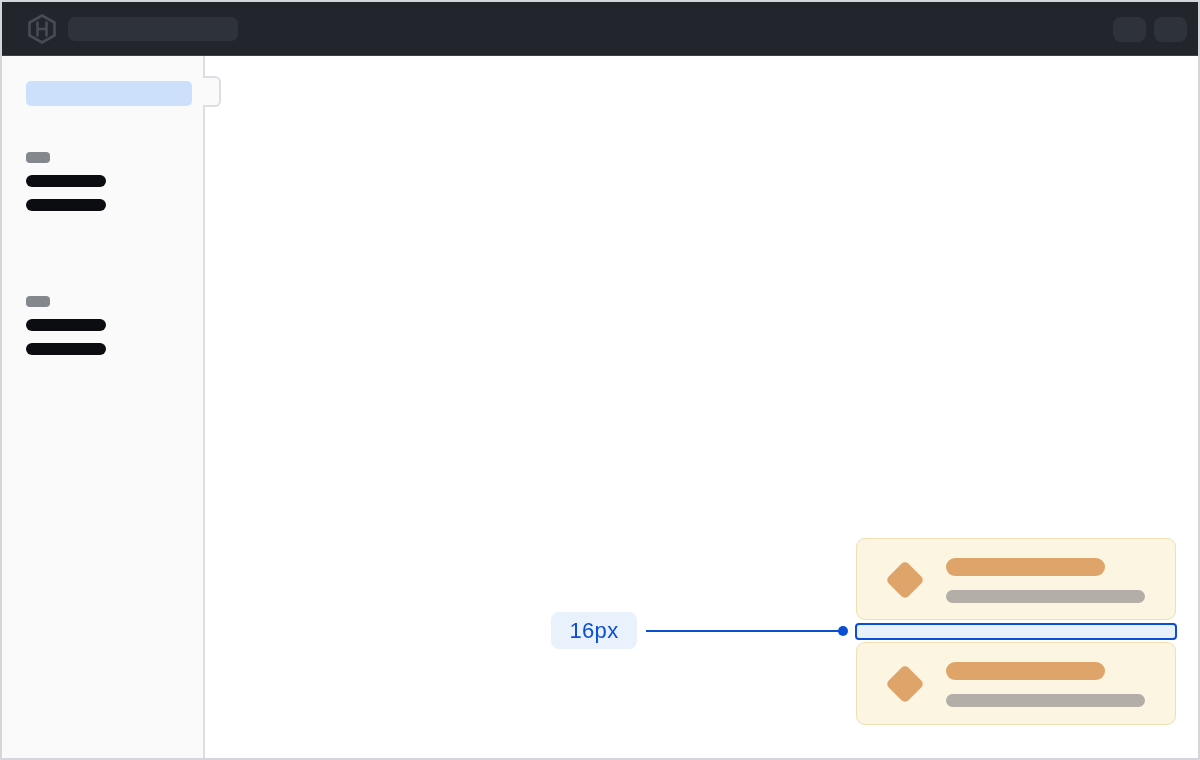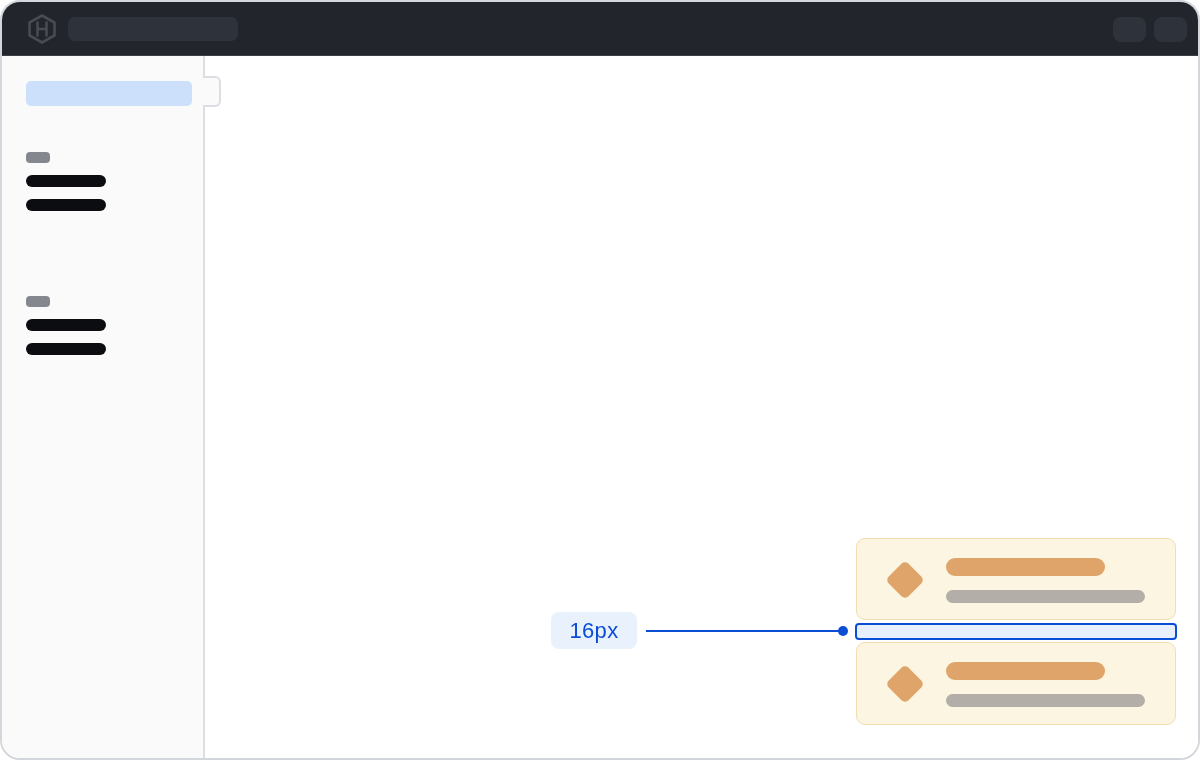--- a/index.html
+++ b/index.html
@@ -16,21 +16,21 @@
     --c-sidebar-active:#cce0fb;
     --c-sidebar-label:#84878d;
     --c-sidebar-text-bar:#0c0d11;
     --c-frame-border:#d3d6db;
   }
   *{margin:0;padding:0;box-sizing:border-box;}
   html,body{width:1200px;height:760px;background:#fff;font-family:"Liberation Sans", sans-serif;}
   .stage{position:relative;width:1200px;height:760px;}
 
   
-  .frame{position:absolute;inset:0;border:2px solid var(--c-frame-border);border-radius:20px;background:#fff;overflow:hidden;}
+  .frame{position:absolute;inset:0;border:2px solid var(--c-frame-border);border-radius:1px;background:#fff;overflow:hidden;}
 
   
   .topbar{position:absolute;left:0;top:0;width:100%;height:54px;background:var(--c-topbar-bg);border-bottom:1px solid #3a3e45;}
   .logo{position:absolute;left:26px;top:12px;width:28px;height:30px;}
   .search-skel{position:absolute;left:66px;top:15px;width:170px;height:24px;border-radius:7px;background:var(--c-topbar-pill);}
   .tb-pill{position:absolute;top:15px;width:33px;height:25px;border-radius:8px;background:var(--c-topbar-pill);}
   .tb-pill.p1{left:1111px;}
   .tb-pill.p2{left:1152px;}
 
   

